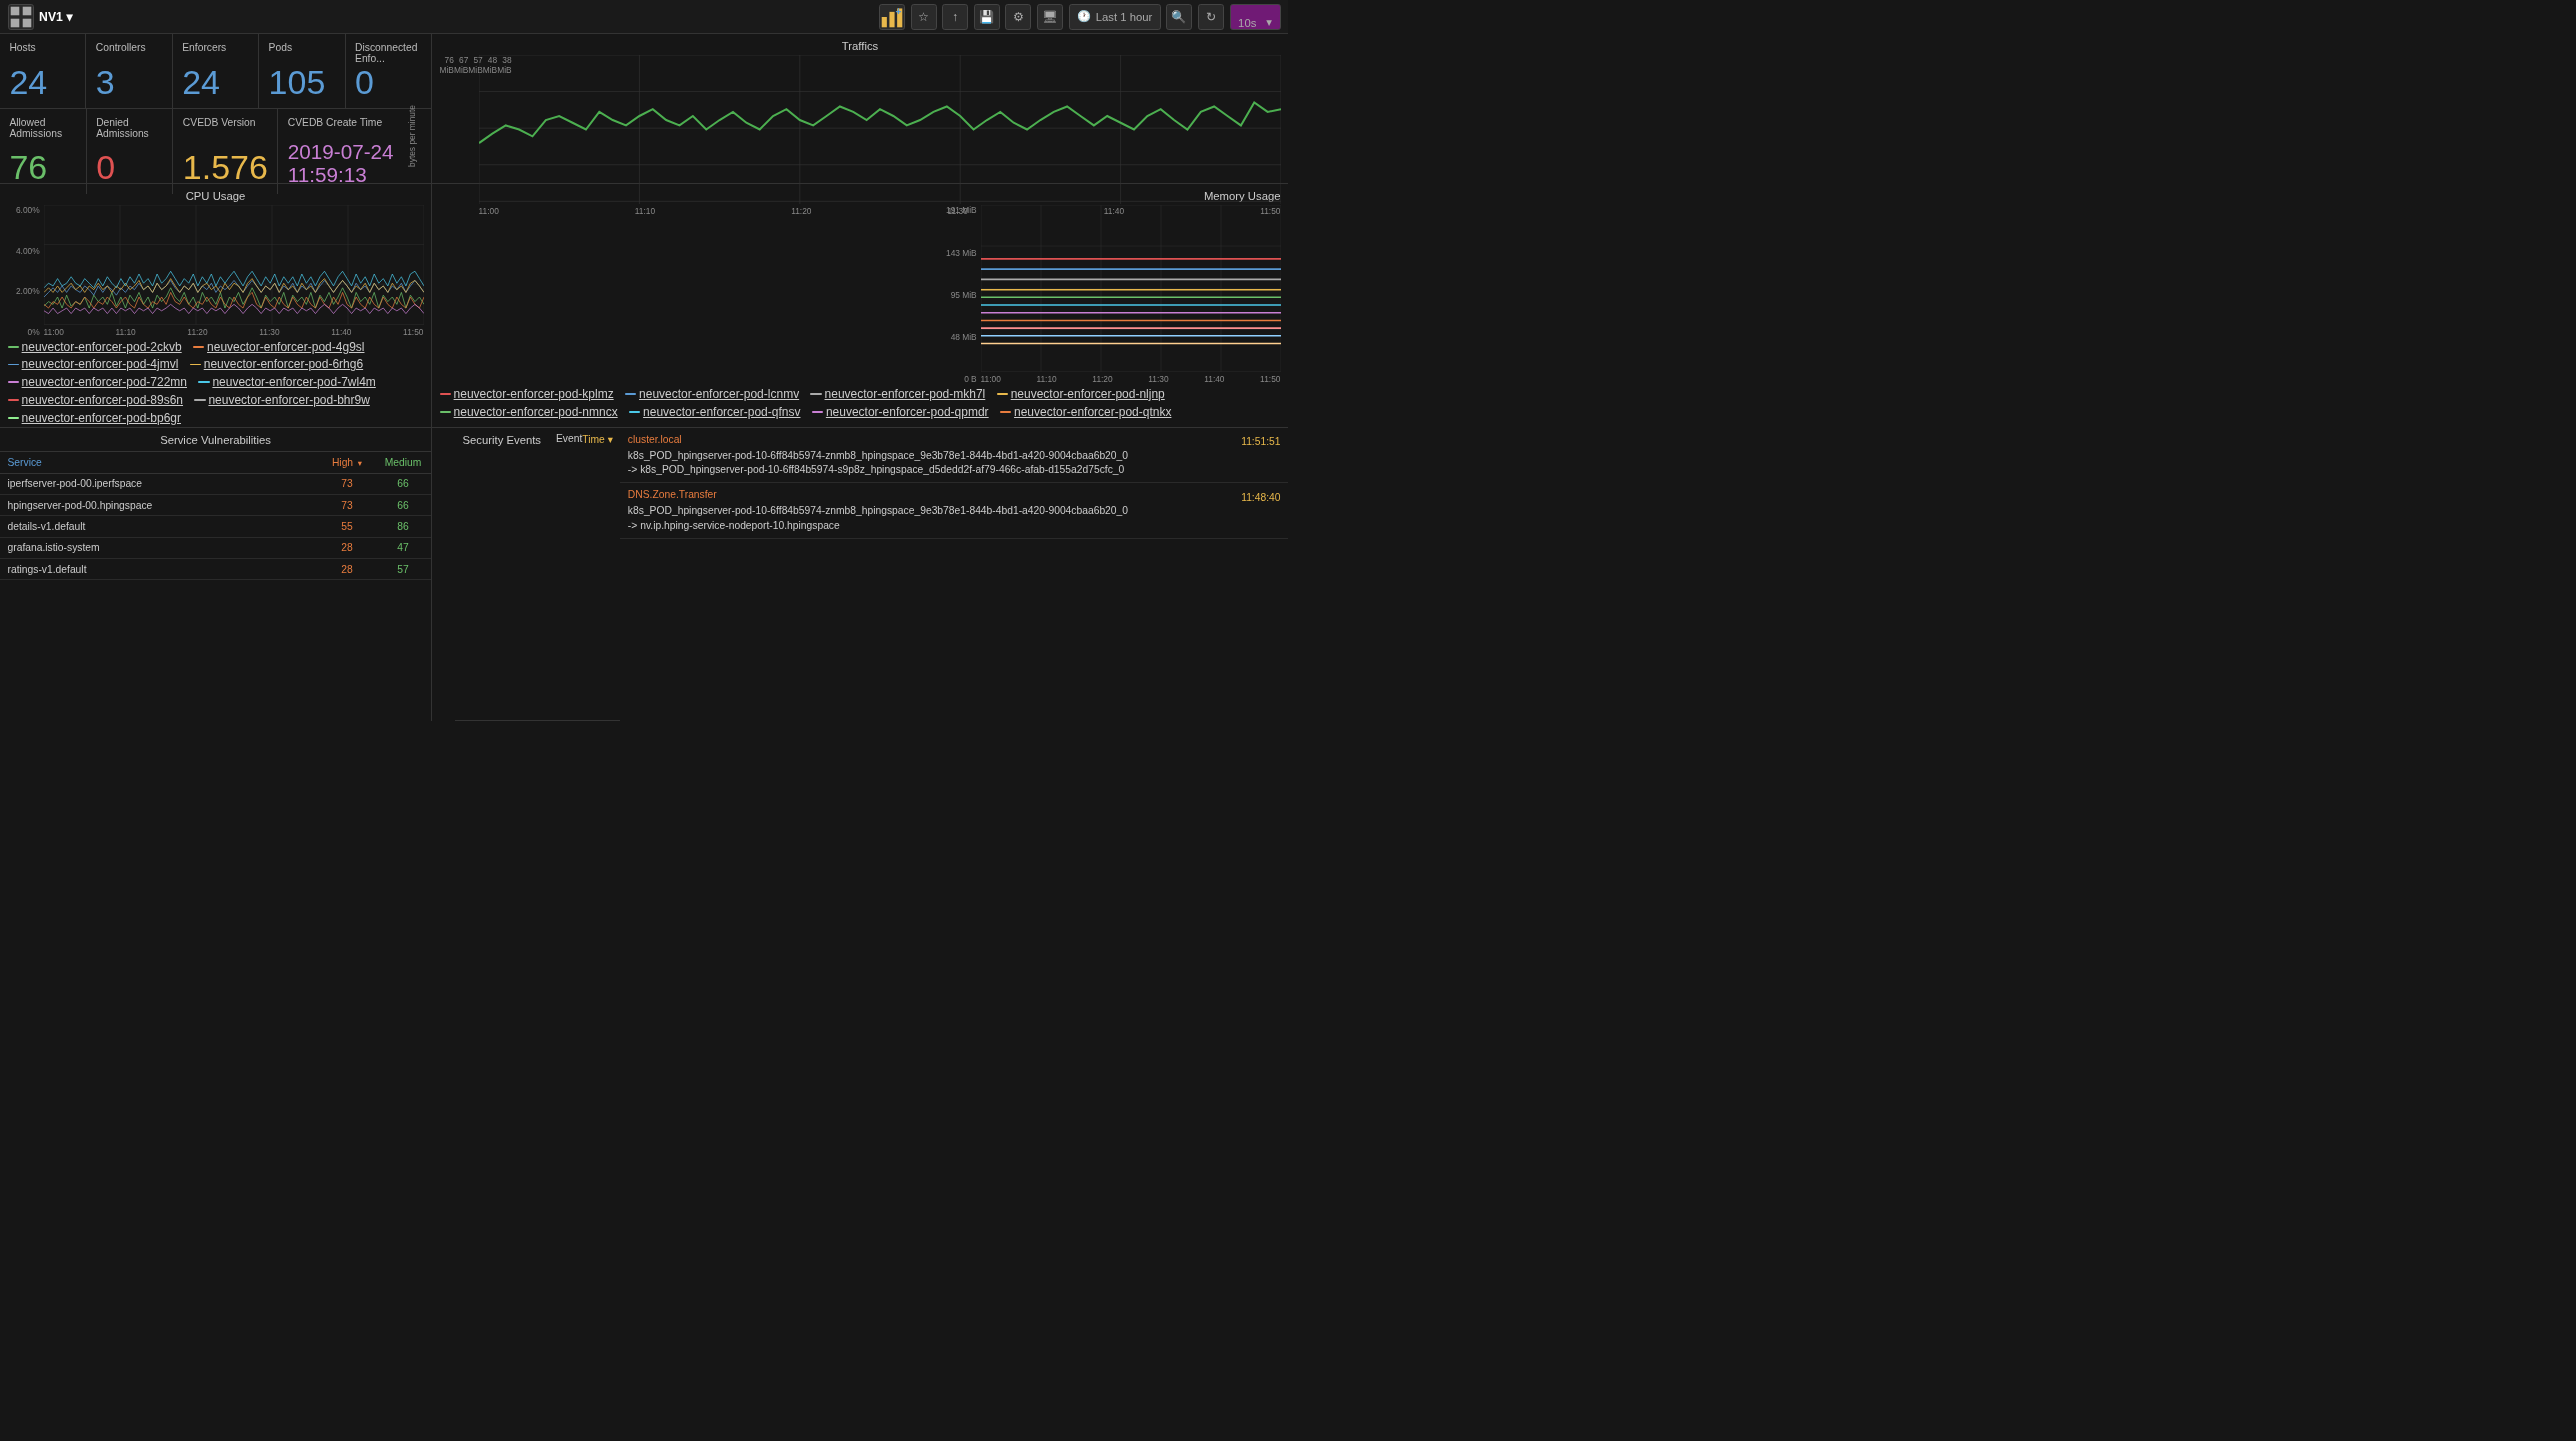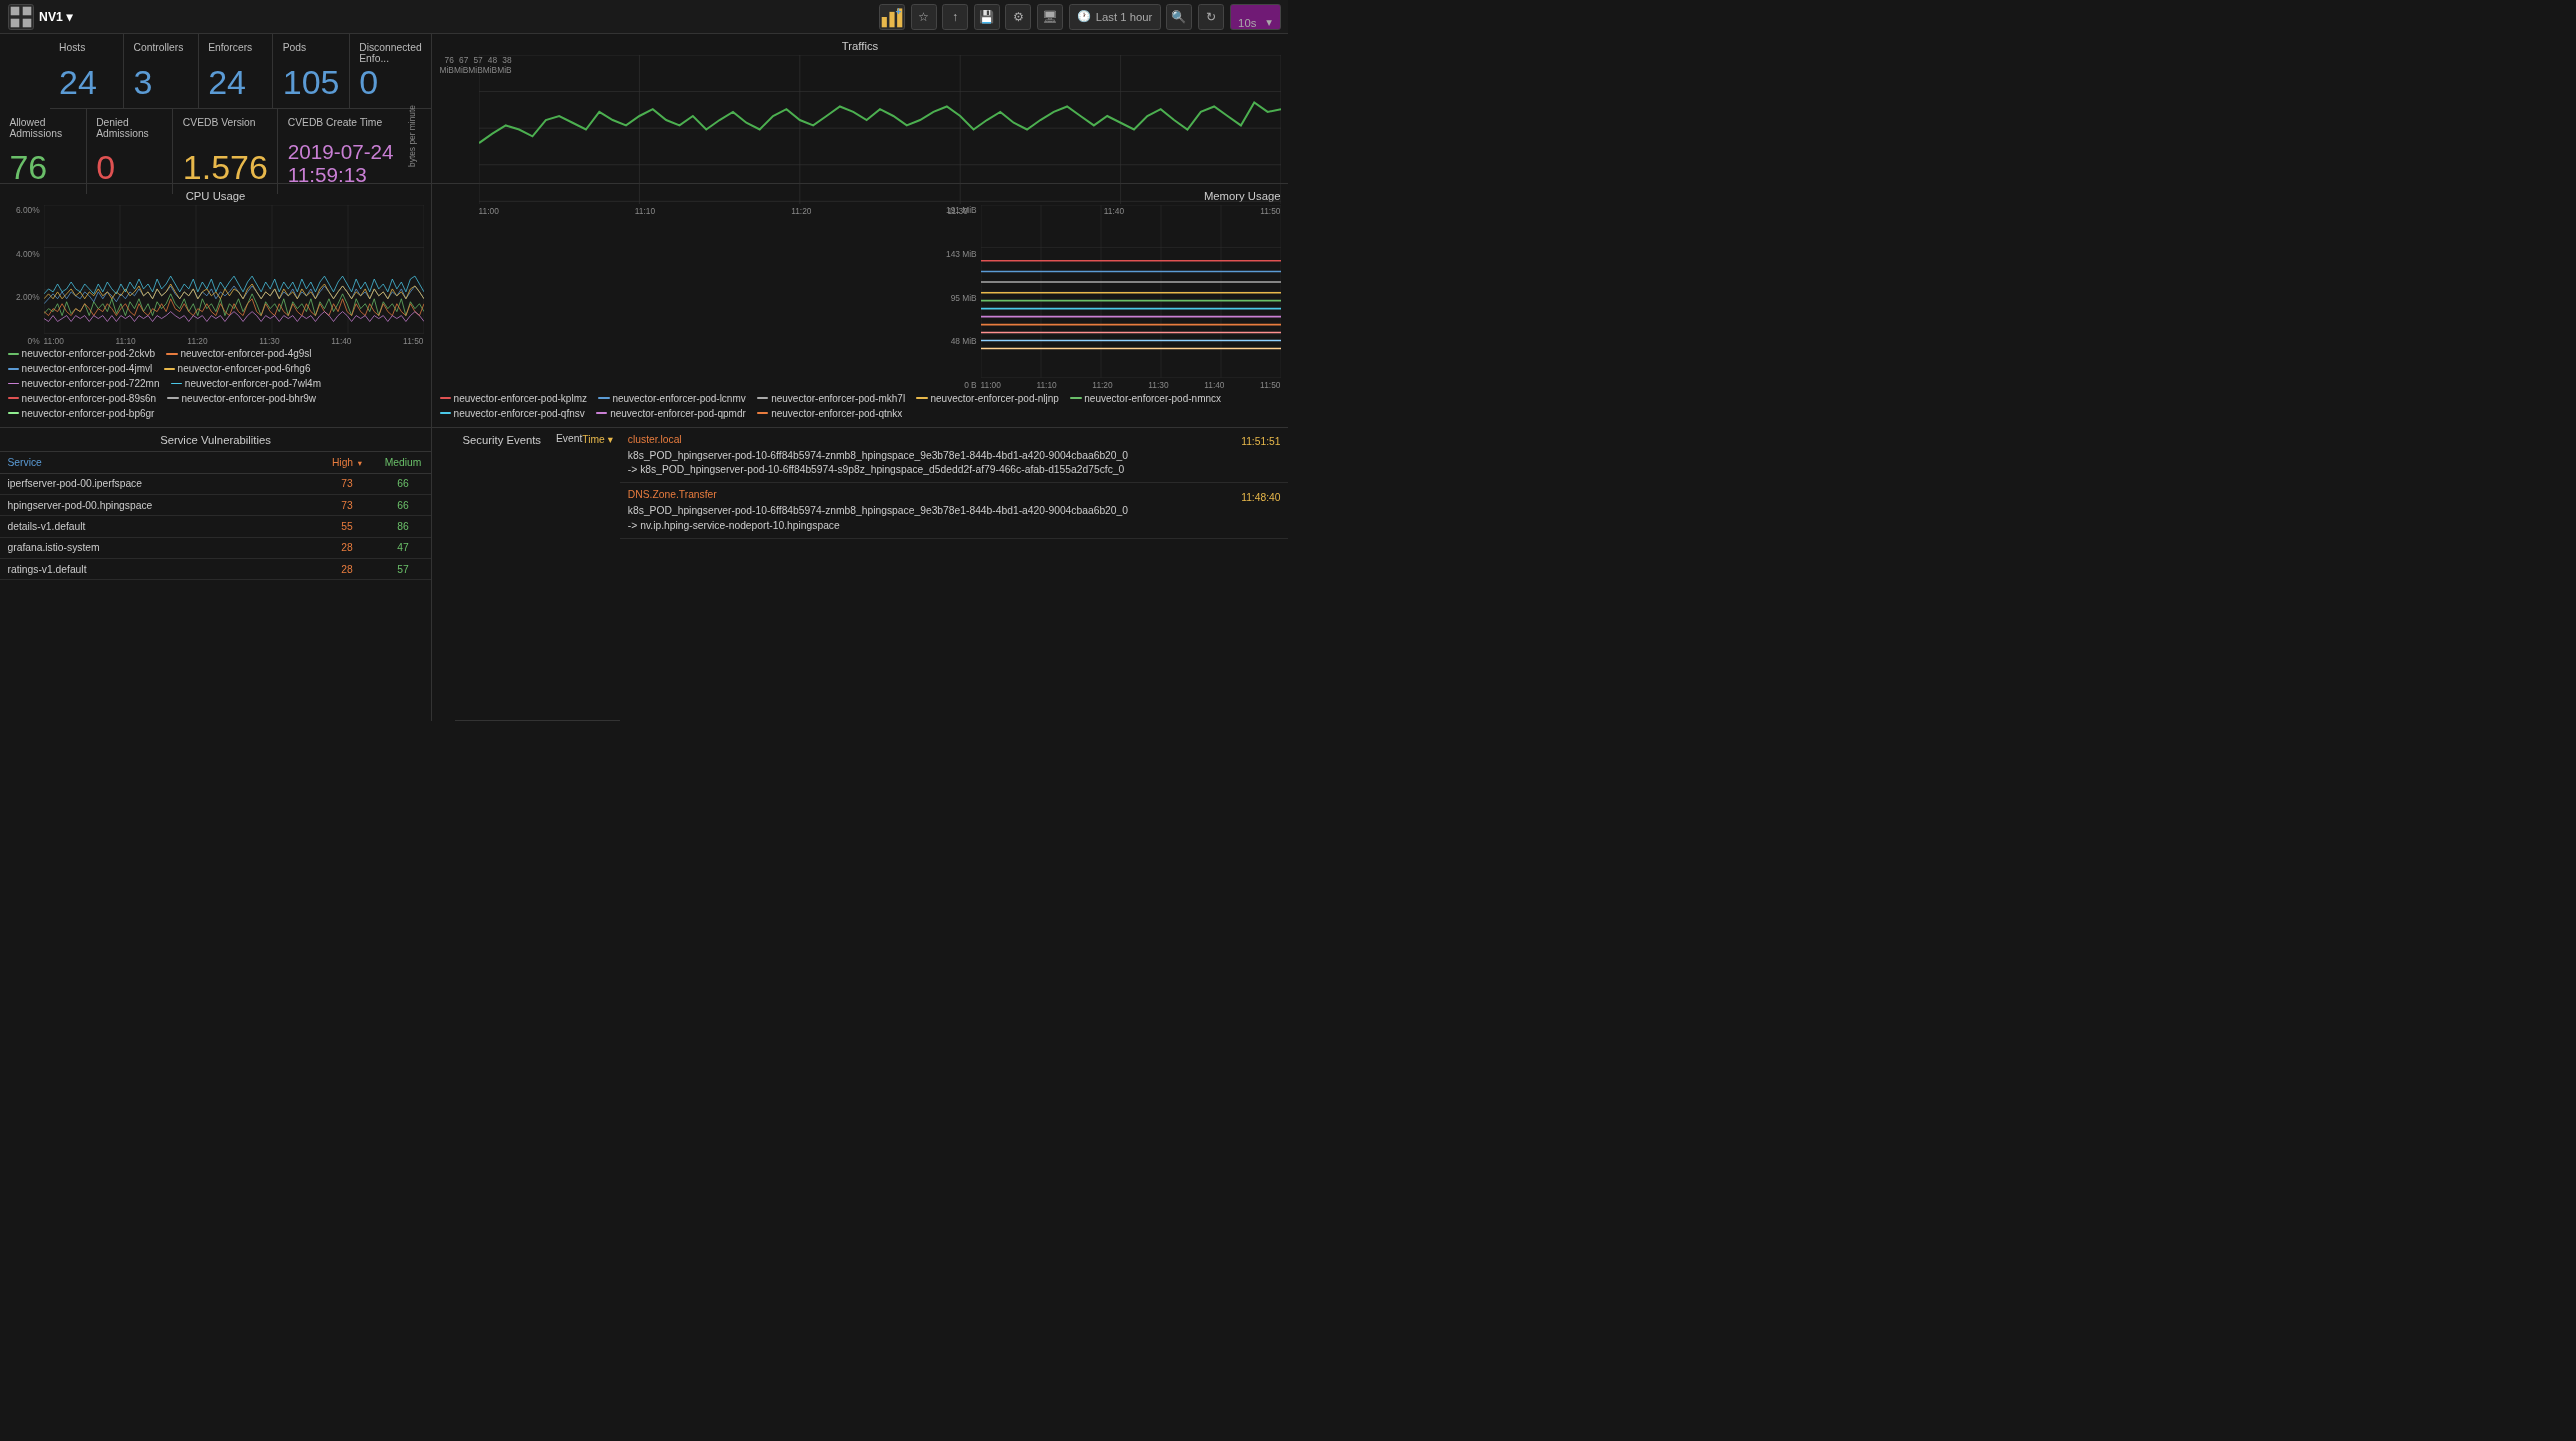--- a/index.html
+++ b/index.html
@@ -135,21 +135,22 @@
     .event-type { color: #e87c3e; font-weight: 500; margin-bottom: 1.9px; }
     .event-type.dns { color: #e87c3e; }
     .event-time { color: #e8b84b; font-size: 10.3px; white-space: nowrap; margin-left: 4px; margin-top: 3.8px; }
     svg { width: 100%; height: 100%; }
     .grid-line { stroke: #333; stroke-width: 0.5; }
     .chart-legend {
       display: flex;
       flex-wrap: wrap;
       gap: 3.8px 11.3px;
       padding: 2.8px 0;
-      font-size: 10px;
+      font-size: 12px;
+      text-decoration: underline;
     }
     .legend-item { display: flex; align-items: center; gap: 2.8px; }
     .legend-dot { width: 11.3px; height: 1.9px; border-radius: 0.9px; }
 
     
     .full-layout {
       display: flex;
       flex-direction: column;
       height: calc(721px - 34px);
     }
@@ -167,21 +168,20 @@
       display: flex;
       flex: 1;
       gap: 23px;
     }
     .cards-col {
       width: 432px;
       flex-shrink: 0;
       display: flex;
       flex-direction: column;
       border-right: 0.9px solid #333;
-      align-items: flex-end;
     }
     .traffics-col {
       flex: 1;
     }
   </style>
 </head>
 <body>
 
 <div class="topbar">
   <div class="topbar-left">

